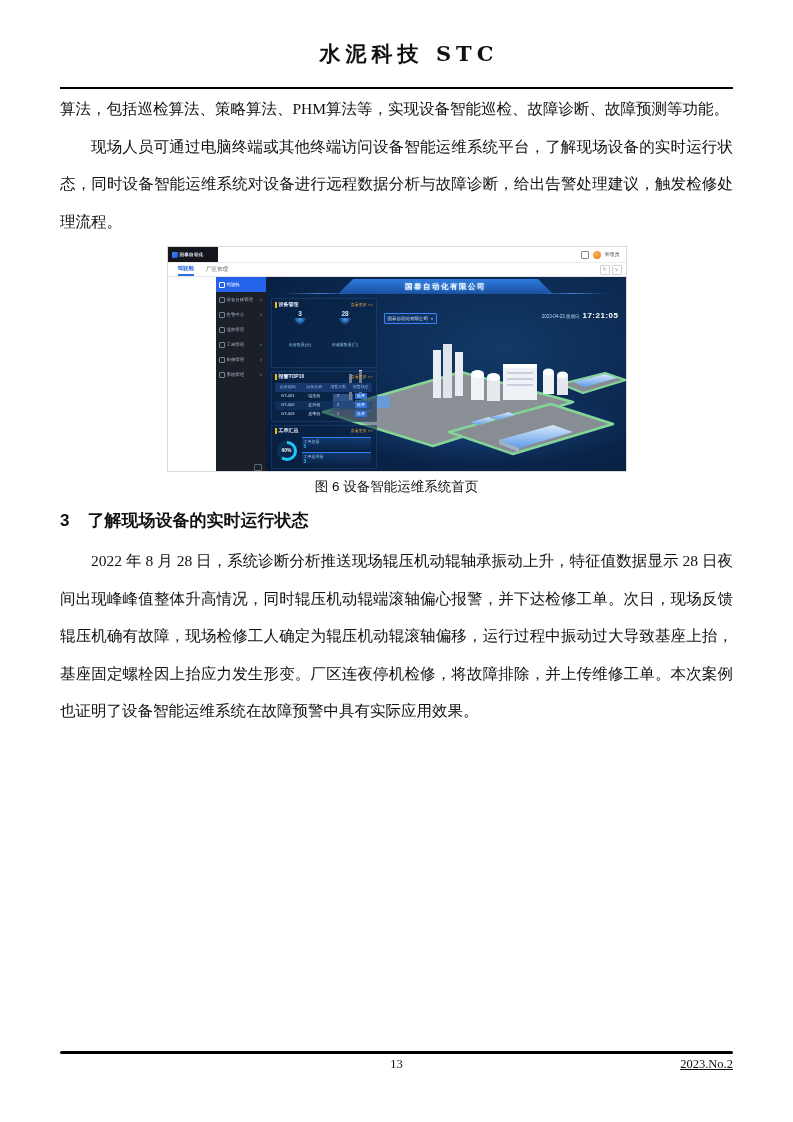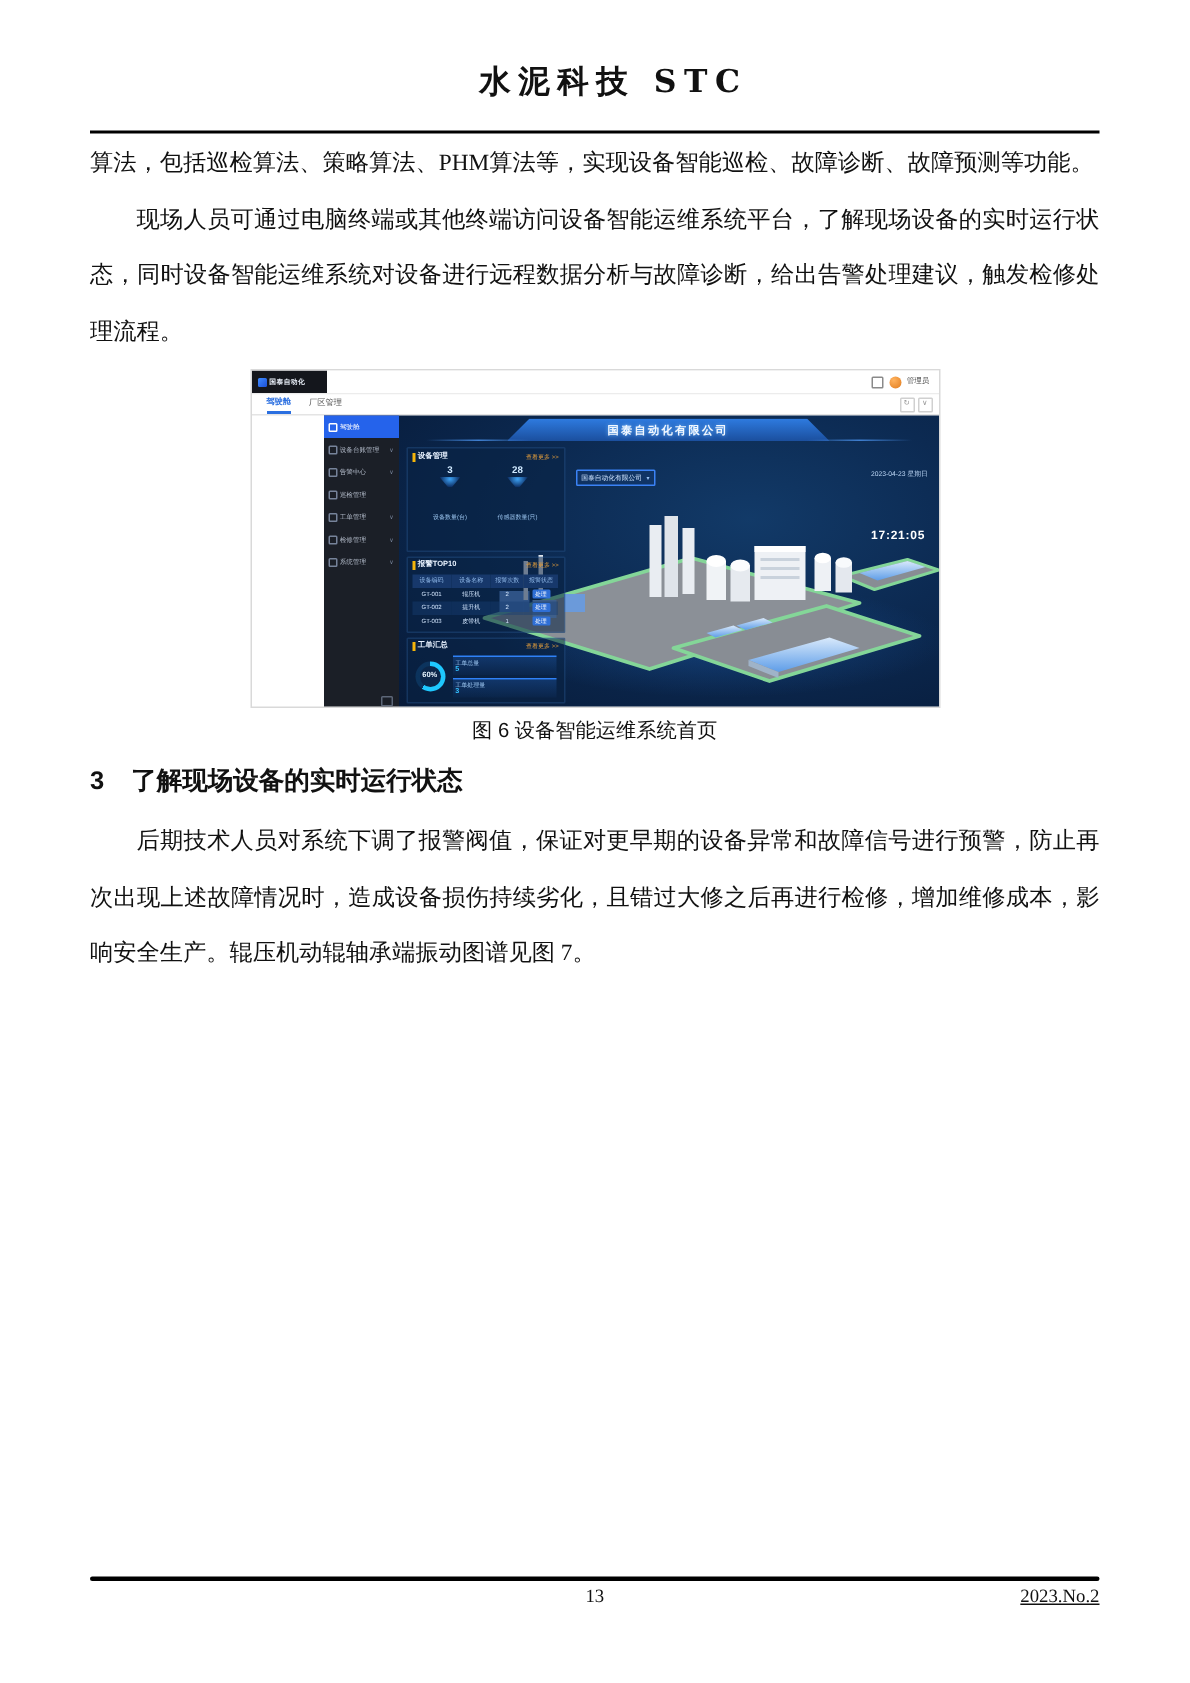--- a/index.html
+++ b/index.html
@@ -63,21 +63,21 @@
     background:radial-gradient(ellipse at 65% 35%, #123a68 0%, #0c2a52 45%, #071a38 100%);}
   .banner{position:absolute;top:2px;left:50%;transform:translateX(-50%);width:215px;height:15px;
     background:linear-gradient(180deg,#2e7be0 0%,#1b4f9e 100%);
     clip-path:polygon(0 100%,7% 0,93% 0,100% 100%);
     display:flex;align-items:center;justify-content:center;}
   .banner-title{font-size:7.5px;font-weight:bold;color:#f2f8ff;letter-spacing:1.5px;
     text-shadow:0 0 3px rgba(120,190,255,.9);}
   .banner-wing{position:absolute;top:16px;height:1px;width:70px;
     background:linear-gradient(90deg,rgba(80,150,230,0),#3f7fd0,rgba(80,150,230,0));}
   .wing-l{left:18px;} .wing-r{right:18px;}
-  .datetime{position:absolute;top:20px;right:7px;display:flex;align-items:baseline;gap:3px;flex-direction:column;}
+  .datetime{position:absolute;top:20px;right:7px;display:flex;align-items:baseline;gap:3px;}
   .dt-date{font-size:4.5px;color:#bcd6f5;}
   .dt-time{font-size:8px;font-weight:bold;color:#ffffff;letter-spacing:.5px;}
 
   .company-select{position:absolute;left:118px;top:36px;height:9px;padding:0 3px;
     border:1px solid #3b82f6;border-radius:1px;background:rgba(20,60,120,.35);
     display:flex;align-items:center;gap:3px;}
   .cs-label{font-size:4.5px;color:#cfe4ff;}
   .cs-arrow{font-size:4px;color:#9cc4f5;}
 
   .panel-col{position:absolute;left:5px;top:21px;width:106px;display:flex;flex-direction:column;gap:3px;}
@@ -356,20 +356,20 @@
           </div>
         </div>
       </div>
       <figcaption>图 6 设备智能运维系统首页</figcaption>
     </figure>
 
     <h2 class="section">
       <span class="sec-no">3</span><span>了解现场设备的实时运行状态</span>
     </h2>
 
-    <p class="indent">后期技术人员对系统下调了报警阀值，保证对更早期的设备异常和故障信号进行预警，防止再次出现上述故障情况时，造成设备损伤持续劣化，且错过大修之后再进行检修，增加维修成本，影响安全生产。辊压机动辊轴承端振动图谱见图 7。</p>
+    <p class="indent">2022 年 8 月 28 日，系统诊断分析推送现场辊压机动辊轴承振动上升，特征值数据显示 28 日夜间出现峰峰值整体升高情况，同时辊压机动辊端滚轴偏心报警，并下达检修工单。次日，现场反馈辊压机确有故障，现场检修工人确定为辊压机动辊滚轴偏移，运行过程中振动过大导致基座上抬，基座固定螺栓因上抬应力发生形变。厂区连夜停机检修，将故障排除，并上传维修工单。本次案例也证明了设备智能运维系统在故障预警中具有实际应用效果。</p>
   </div>
 
   <div class="footer-rule"></div>
   <div class="footer-page">13</div>
   <div class="footer-issue">2023.No.2</div>
 
 </div>
 
 </body></html>

